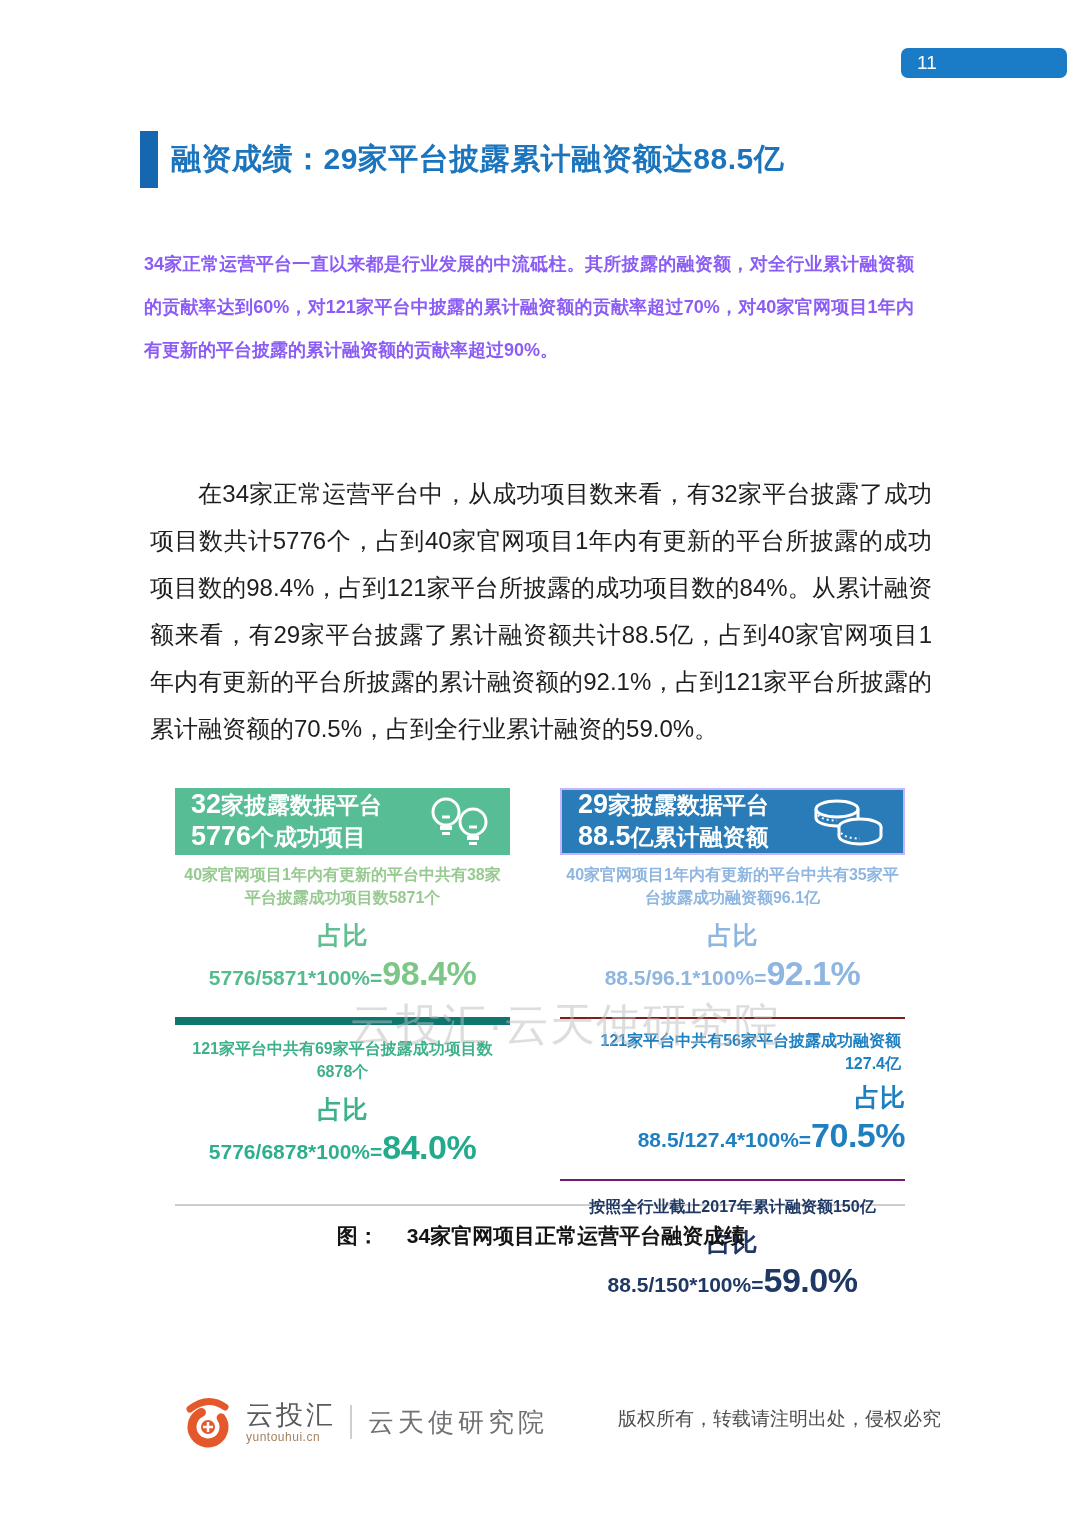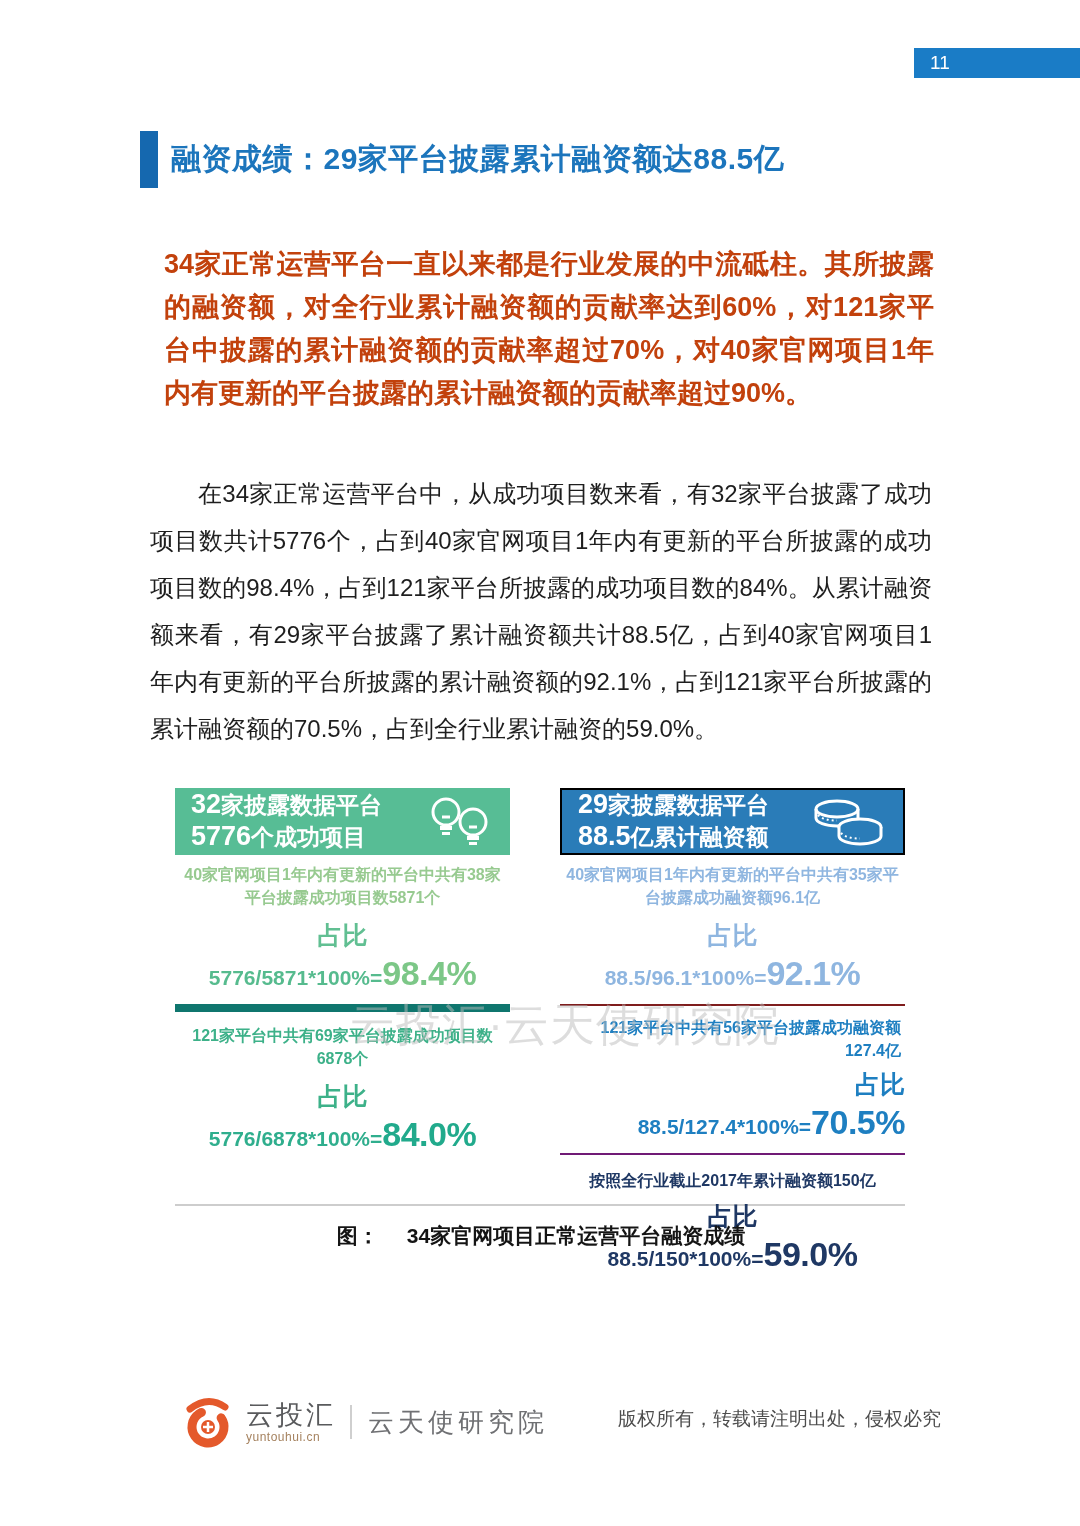--- a/index.html
+++ b/index.html
@@ -4,60 +4,60 @@
 <style>
   * { margin:0; padding:0; box-sizing:border-box; }
   html,body { background:#ffffff; }
   .page {
     position:relative; width:1080px; height:1526px; background:#ffffff;
     font-family:"Liberation Sans","DejaVu Sans",sans-serif; overflow:hidden;
   }
 
   
   .page-bar {
-    position:absolute; top:48px; right:0; width:166px; height:30px;
-    background:#1a7cc6; color:#fff; font-size:19px; line-height:30px; padding-left:16px;
+    position:absolute; top:48px; right:13px; width:166px; height:30px;
+    background:#1a7cc6; color:#fff; font-size:19px; line-height:30px; padding-left:16px;border-radius:7px;
   }
 
   
   .title-row { position:absolute; top:131px; left:140px; display:flex; align-items:center; height:57px; }
   .title-mark { width:18px; height:57px; background:#1568af; }
   .title-text { margin-left:13px; font-size:30px; font-weight:bold; color:#1c75bc; letter-spacing:0.5px; }
 
   
   .lead {
-    position:absolute; top:243px; left:164px; width:770px;
-    font-size:27px; font-weight:bold; line-height:43px; color:#c2410c; text-align:justify;
+    position:absolute; top:243px; left:144px; width:770px;
+    font-size:18px; font-weight:bold; line-height:43px; color:#8b5cf6; text-align:justify;
   }
   .body-text {
     position:absolute; top:470px; left:150px; width:782px;
     font-size:24px; line-height:47px; color:#1e1e1e; text-align:justify; text-indent:2em;
   }
 
   
   .infographic {
     position:absolute; top:788px; left:175px; width:730px; height:418px;
     display:flex; justify-content:space-between; border-bottom:2px solid #cdcdcd;
   }
   .col { width:335px; }
   .col.right { width:345px; }
   .col-header {
     height:67px; display:flex; align-items:center; justify-content:space-between;
     padding:0 14px 0 16px; color:#fff;
   }
   .col-header.green { background:#57bd95; }
-  .col-header.blue  { background:#2a7cb8; border:2px solid #000000;justify-content:space-between; }
+  .col-header.blue  { background:#2a7cb8; border:2px solid #c4b5fd;justify-content:space-between; }
   .hdr-lines { line-height:29px; font-weight:bold; white-space:nowrap; }
   .hdr-num { font-size:27px; }
   .hdr-label { font-size:23px; }
 
   .block { text-align:center; padding-top:8px; }
   .desc { font-size:16px; line-height:23px; font-weight:bold; padding:0 4px; }
   .ratio { font-size:25px; font-weight:bold; margin-top:10px; }
-  .formula-row { margin-top:2px; padding-bottom:11px; white-space:nowrap; }
+  .formula-row { margin-top:2px; padding-bottom:24px; white-space:nowrap; }
   .formula { font-size:21px; font-weight:bold; }
   .result { font-size:34px; font-weight:800; letter-spacing:-0.5px; }
 
   .block.g1 { border-bottom:8px solid #0f766e; }
   .g1 .desc { color:#97ca90; }
   .g1 .ratio { color:#61bf92; }
   .g1 .formula { color:#56bb8e; }
   .g1 .result { color:#7cc787; }
 
   .block.g2 { padding-top:12px; }

